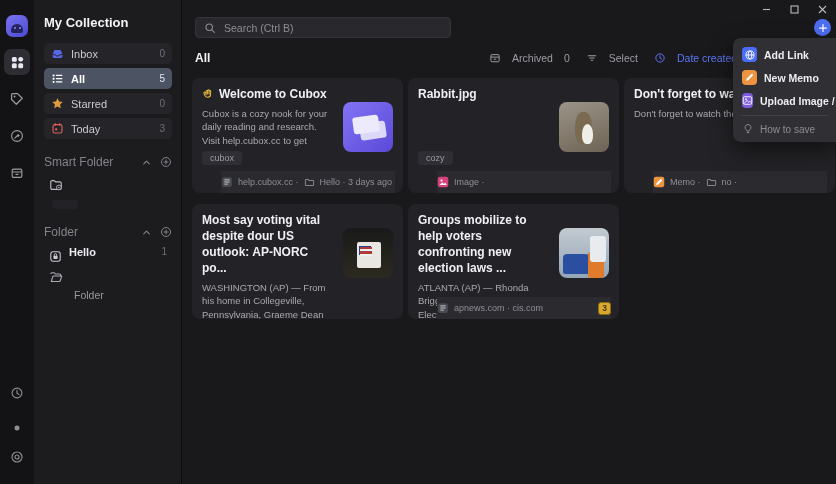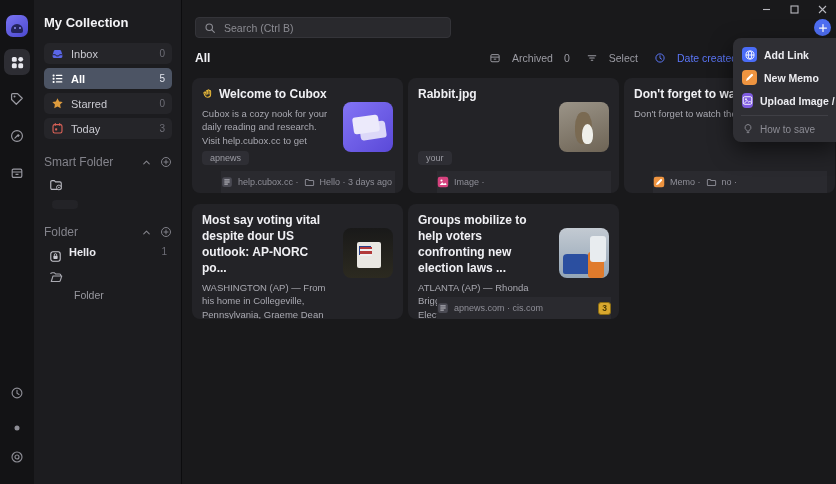--- a/index.html
+++ b/index.html
@@ -338,21 +338,21 @@
         <article class="card">
           <div class="card-inner">
             <div class="thumb thumb-welcome"></div>
             <div class="card-title"><span class="ic">
                 <svg width="12" height="12" viewBox="0 0 16 16">
                   <path d="M5.5 9 V4.4 a1 1 0 0 1 2 0 V8 M7.5 8 V3.4 a1 1 0 0 1 2 0 V8 M9.5 8 V4.4 a1 1 0 0 1 2 0 v4 c0 2.6-1.7 4-3.9 4 -1.8 0-3-.8-3.8-2.4 L2.6 7 a1 1 0 0 1 1.8-.9 l1.1 2" fill="none" stroke="#e8b93a" stroke-width="1.4" stroke-linecap="round" stroke-linejoin="round"></path>
                 </svg>
               </span><span>Welcome to Cubox</span></div>
             <div class="card-body">Cubox is a cozy nook for your daily reading and research. Visit help.cubox.cc to get started.</div>
           </div>
-          <span class="tag">apnews</span>
+          <span class="tag">cubox</span>
           <div class="card-footer">
             <span class="ic">
               <svg width="12" height="12" viewBox="0 0 16 16">
                 <rect x="1.5" y="1.5" width="13" height="13" rx="3" fill="#4a4a53"></rect>
                 <path d="M5 5.2 H11 M5 8 H11 M5 10.8 H8.6" stroke="#c8c8d0" stroke-width="1.3" stroke-linecap="round"></path>
               </svg>
             </span>
             <span>help.cubox.cc ·</span>
             <span class="ic" style="color: rgb(133, 133, 142);">
               <svg width="11" height="11" viewBox="0 0 16 16">
@@ -361,21 +361,21 @@
             </span>
             <span>Hello · 3 days ago</span>
             <span class="badge">1</span>
           </div>
         </article>
         <article class="card">
           <div class="card-inner">
             <div class="thumb thumb-rabbit"></div>
             <div class="card-title"><span>Rabbit.jpg</span></div>
           </div>
-          <span class="tag">your</span>
+          <span class="tag">cozy</span>
           <div class="card-footer">
             <span class="ic">
               <svg width="12" height="12" viewBox="0 0 16 16">
                 <rect x="1" y="1" width="14" height="14" rx="3" fill="#d6427e"></rect>
                 <circle cx="6" cy="6" r="1.4" fill="#fff"></circle>
                 <path d="M3.5 12 L7 8.2 L9.3 10.5 L10.8 9 L12.5 10.8 V12 Z" fill="#fff"></path>
               </svg>
             </span>
             <span>Image ·</span>
           </div>

